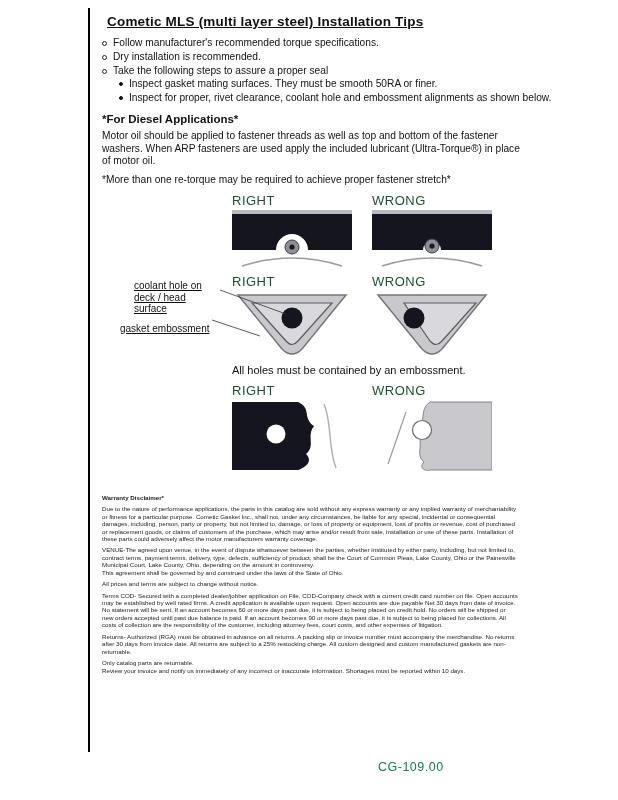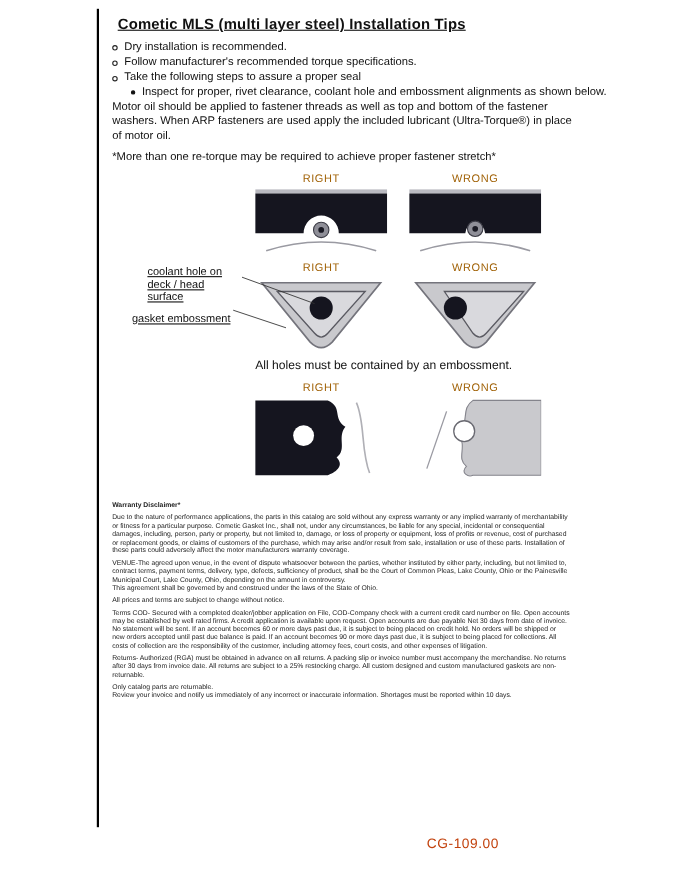--- a/index.html
+++ b/index.html
@@ -27,63 +27,68 @@
   .bullet.sub { margin-left:17px; }
   .bullet.sub .b-marker { width:4px; height:4px; background:#111; border-color:#111; margin-top:4px; }
 
   .diesel-head { font-size:11.5px; font-weight:bold; margin:8px 0 5px 0; }
   .para { font-size:10.2px; line-height:1.26; width:424px; margin:0 0 6px 0; }
 
   .diagrams { margin-left:130px; width:262px; margin-top:6px; }
   .diag-row { position:relative; margin-bottom:6px; }
   .diag-cols { display:flex; gap:20px; }
   .diag-col { width:120px; }
-  .col-head { text-align:center; font-size:10px; color:#a16207; letter-spacing:0.5px; margin-bottom:2px; height:15px; line-height:15px; }
+  .col-head { font-size:13px; color:#14532d; letter-spacing:0.5px; margin-bottom:2px; height:15px; line-height:15px; }
   .panel { display:block; }
   .caption { font-size:11px; line-height:1.15; margin-top:3px; color:#111; }
   .caption.narrow { max-width:230px; }
 
   .row2-labels { position:absolute; left:-112px; top:6px; width:104px; font-size:10px; line-height:1.15; color:#111;text-decoration:underline; }
   .r2-l1 { padding-left:14px; width:100px; }
   .r2-l2 { margin-top:8px; }
   .leader-svg { position:absolute; left:-112px; top:0; pointer-events:none; }
 
   .warranty { margin-top:22px; width:416px; }
   .w-head { font-size:6.8px; font-weight:bold; margin:0 0 3px 0; }
   .warranty p { font-size:6.2px; line-height:1.2; margin:0 0 4px 0; white-space:pre-line; color:#222; }
 
-  .footer-code { position:absolute; left:388px; top:760px; font-size:12.5px; letter-spacing:0.5px; color:#c2410c;text-align:right; }
+  .footer-code { position:absolute; left:378px; top:760px; font-size:12.5px; letter-spacing:0.5px; color:#15803d;text-align:right; }
 </style>
 </head>
 <body>
 
 <div class="page">
   <div class="vrule"></div>
 
   <div class="content">
 
     <h1 class="title">Cometic MLS (multi layer steel) Installation Tips</h1>
 
     <div class="bullet">
       <span class="b-marker"></span>
-      <span>Dry installation is recommended.</span>
+      <span>Follow manufacturer's recommended torque specifications.</span>
     </div>
     <div class="bullet">
       <span class="b-marker"></span>
-      <span>Follow manufacturer's recommended torque specifications.</span>
+      <span>Dry installation is recommended.</span>
     </div>
     <div class="bullet">
       <span class="b-marker"></span>
       <span>Take the following steps to assure a proper seal</span>
     </div>
     <div class="bullet sub">
       <span class="b-marker"></span>
+      <span>Inspect gasket mating surfaces.  They must be smooth 50RA or finer.</span>
+    </div>
+    <div class="bullet sub">
+      <span class="b-marker"></span>
       <span>Inspect for proper, rivet clearance, coolant hole and embossment alignments as shown below.</span>
     </div>
 
+    <h2 class="diesel-head">*For Diesel Applications*</h2>
     <p class="para">Motor oil should be applied to fastener threads as well as top and bottom of the fastener washers. When ARP fasteners are used apply the included lubricant (Ultra-Torque®) in place of motor oil.</p>
     <p class="para">*More than one re-torque may be required to achieve proper fastener stretch*</p>
 
     <div class="diagrams">
 
       <div class="diag-row">
         <div class="diag-cols">
           <div class="diag-col">
             <div class="col-head">RIGHT</div>
             <svg class="panel" width="120" height="58" viewBox="0 0 120 58">

